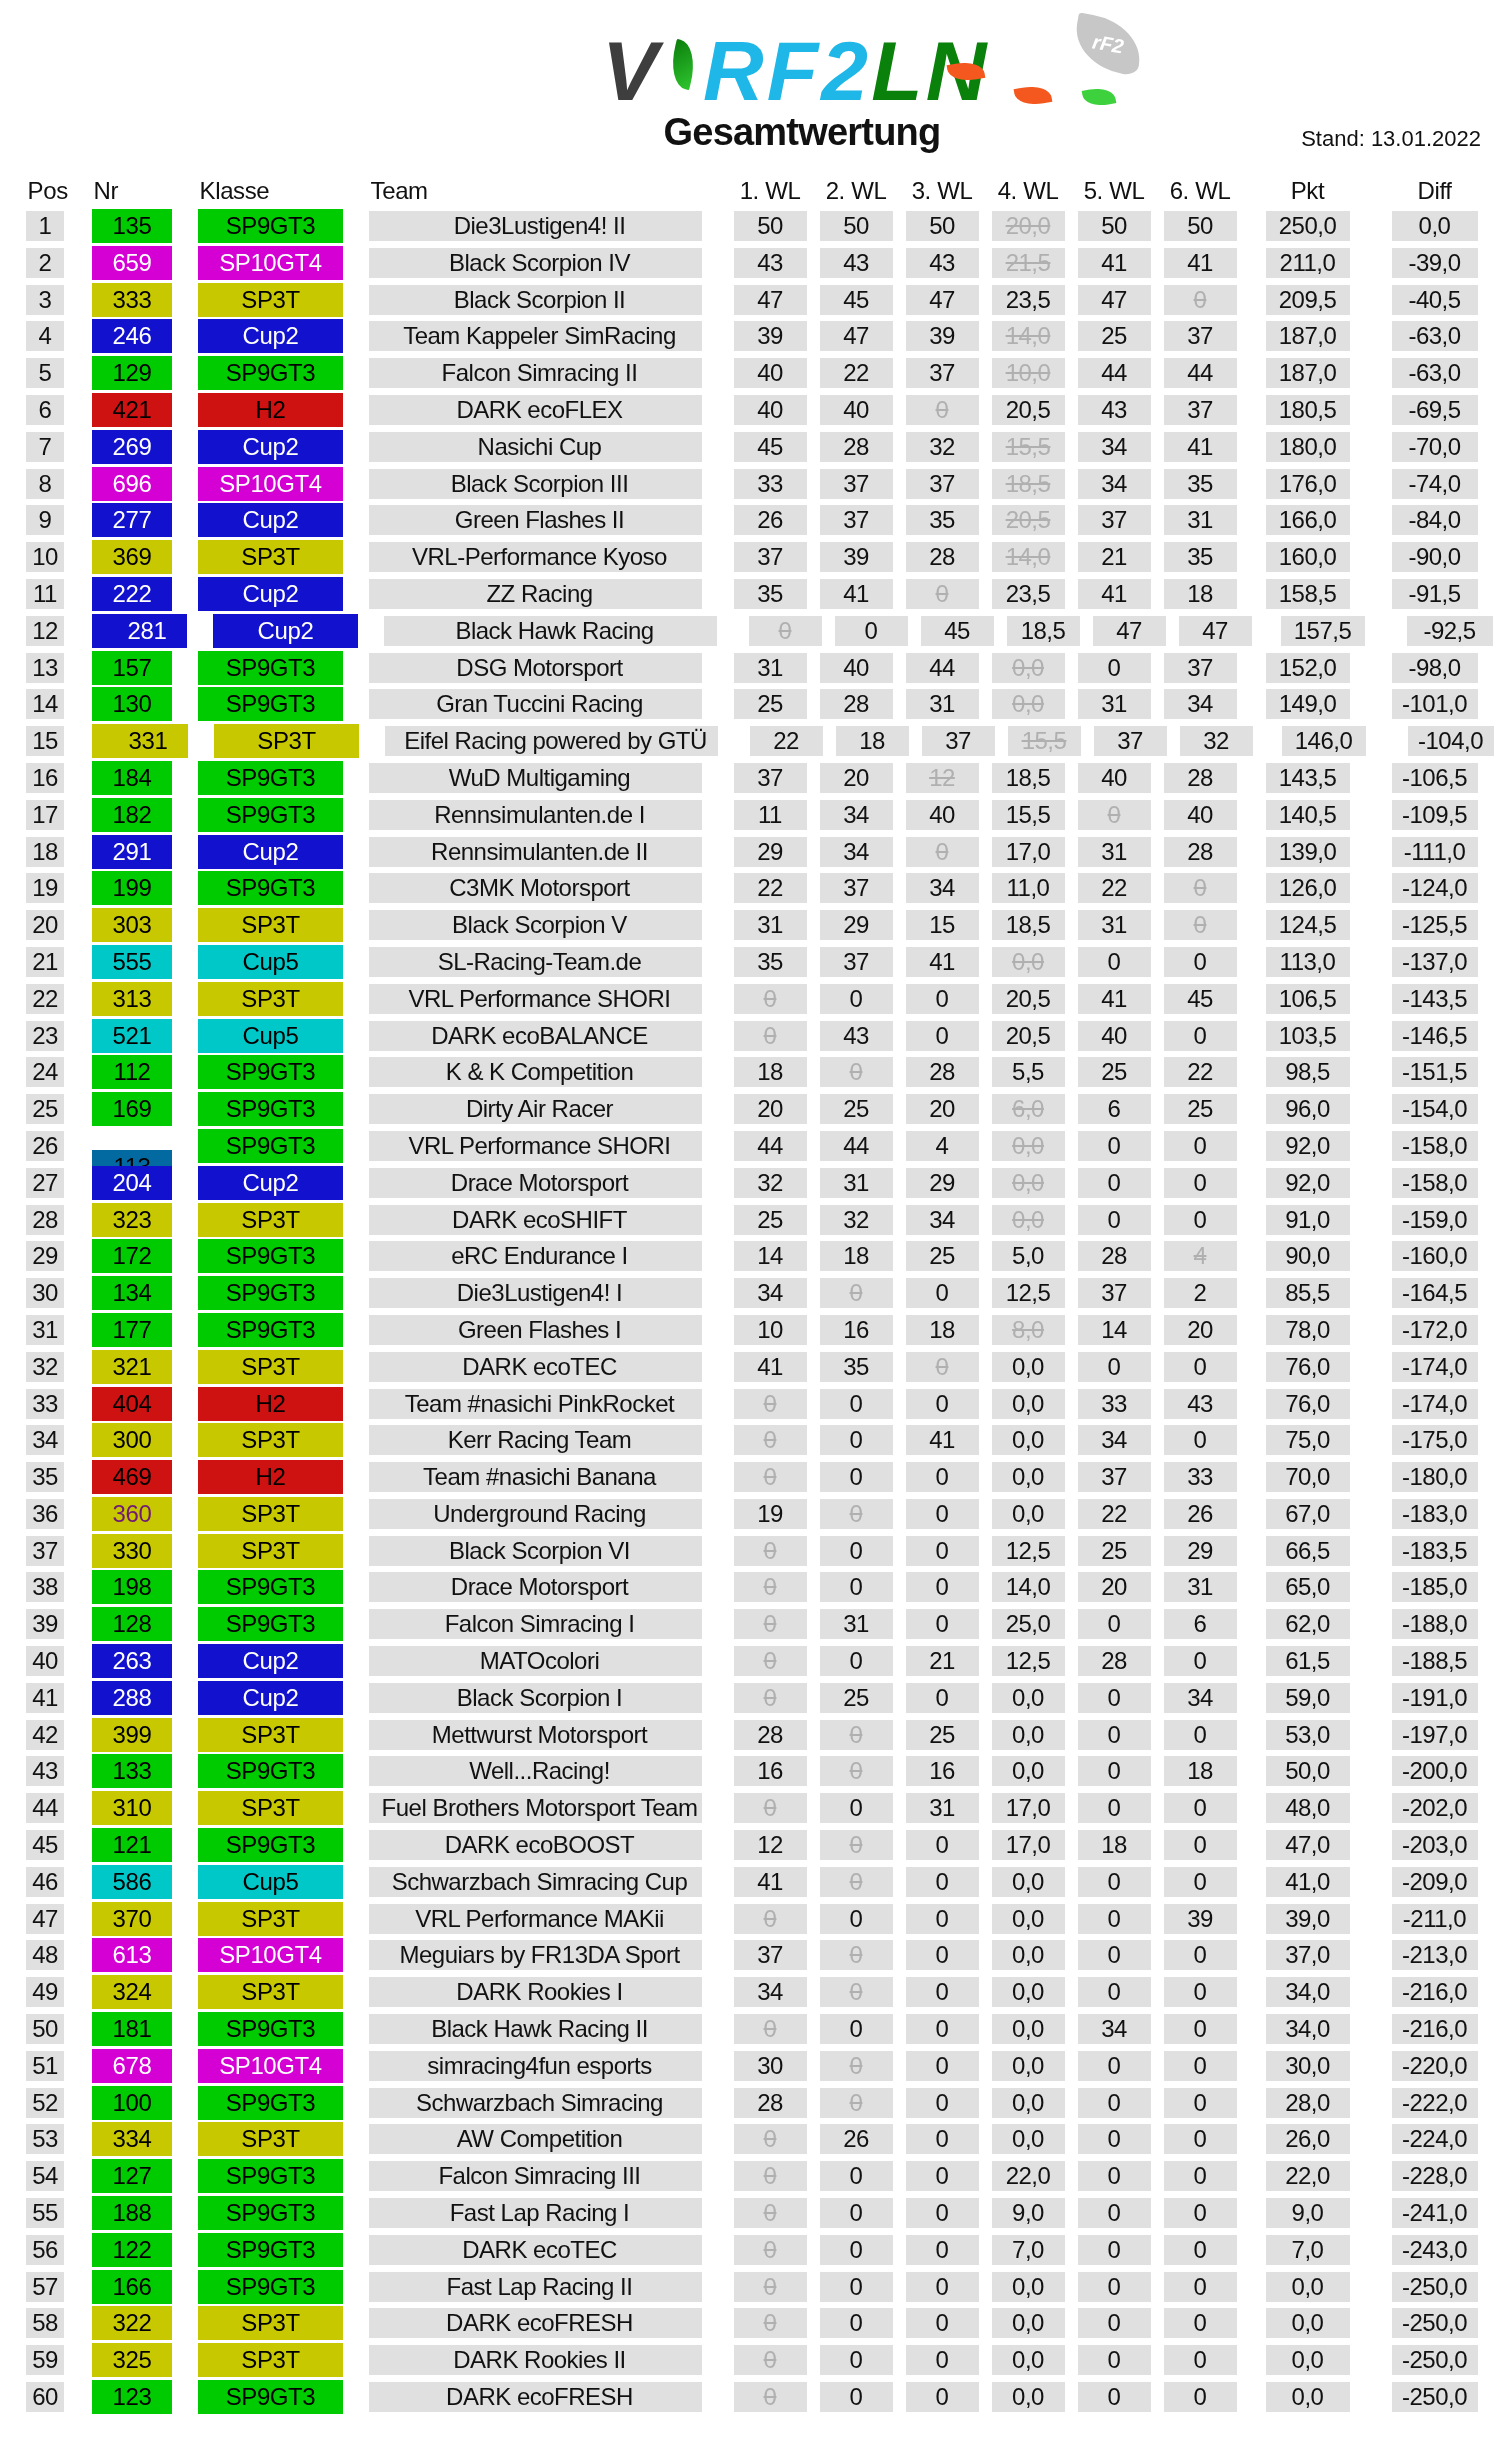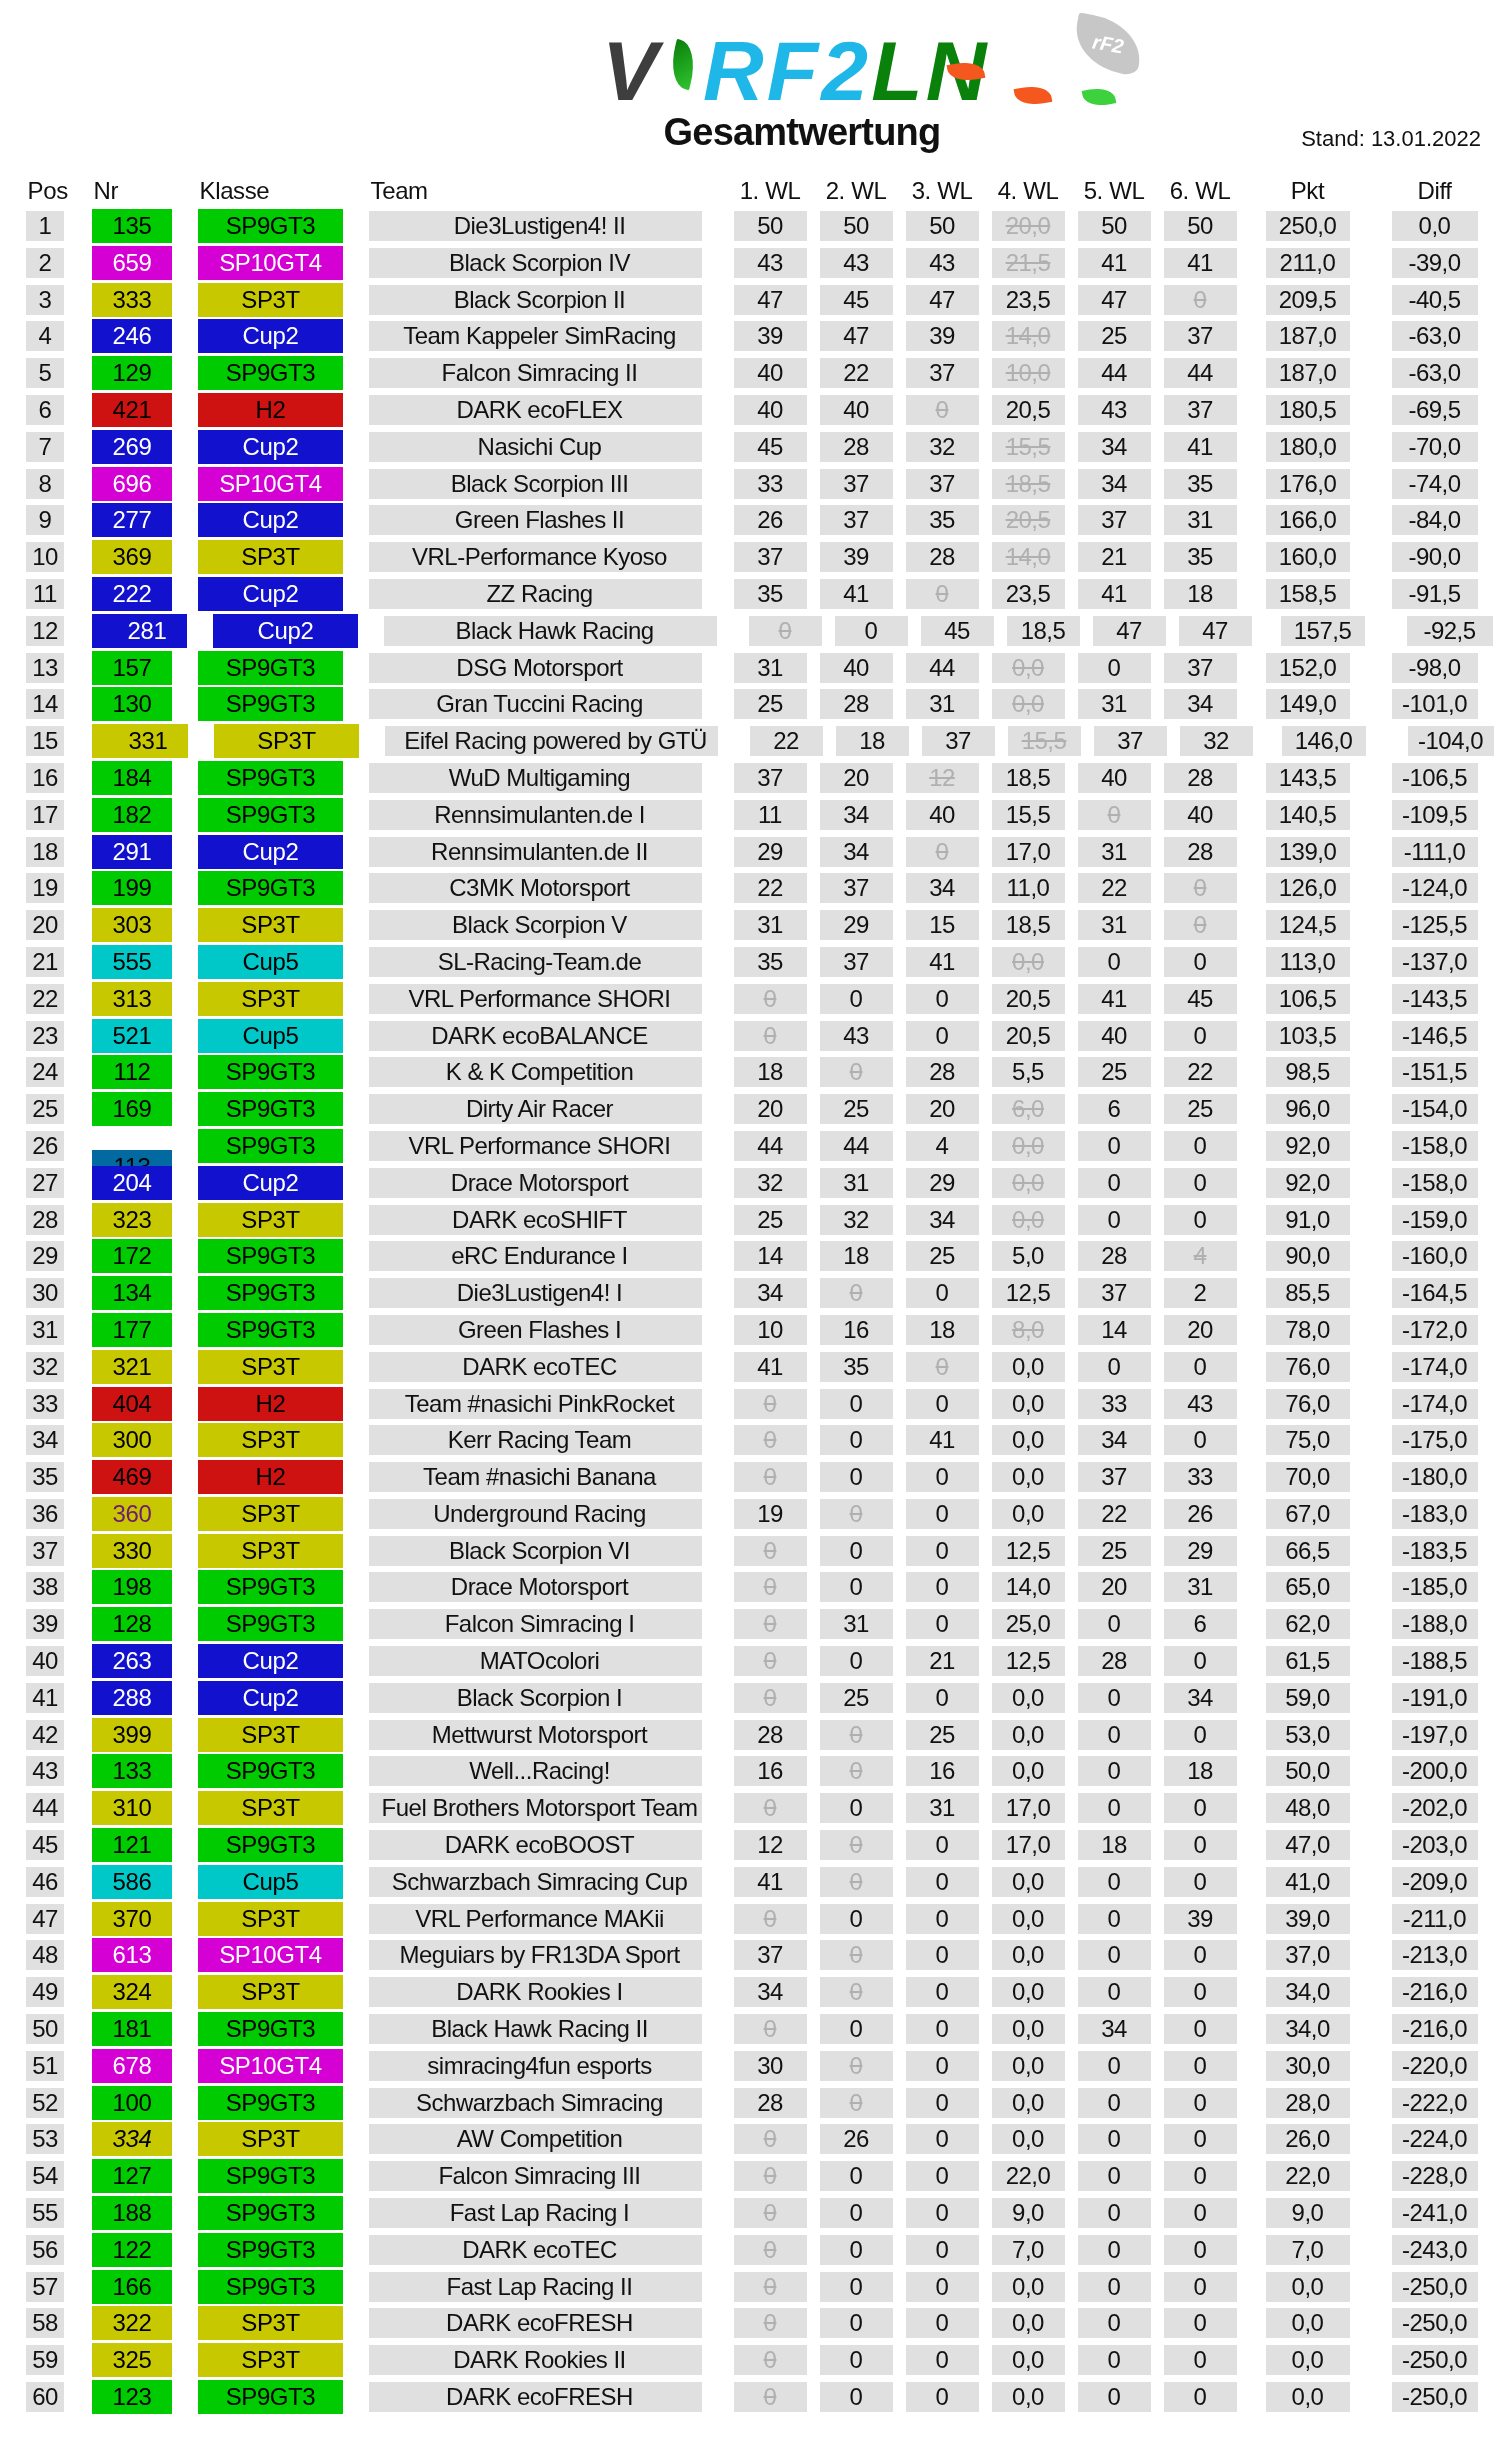--- a/index.html
+++ b/index.html
@@ -813,21 +813,21 @@
       <span class="cell c-wl struck">0</span>
       <span class="cell c-wl">0</span>
       <span class="cell c-wl">0,0</span>
       <span class="cell c-wl">0</span>
       <span class="cell c-wl">0</span>
       <span class="cell c-pkt">28,0</span>
       <span class="cell c-diff">-222,0</span>
     </div>
     <div class="row">
       <span class="cell c-pos">53</span>
-      <span class="badge c-nr" style="background: rgb(200, 200, 0); color: rgb(0, 0, 0); font-style: italic;">334</span>
+      <span class="badge c-nr" style="background: rgb(200, 200, 0); color: rgb(0, 0, 0);">334</span>
       <span class="badge c-klasse" style="background: rgb(200, 200, 0); color: rgb(0, 0, 0);">SP3T</span>
       <span class="cell c-team">AW Competition</span>
       <span class="cell c-wl first struck">0</span>
       <span class="cell c-wl">26</span>
       <span class="cell c-wl">0</span>
       <span class="cell c-wl">0,0</span>
       <span class="cell c-wl">0</span>
       <span class="cell c-wl">0</span>
       <span class="cell c-pkt">26,0</span>
       <span class="cell c-diff">-224,0</span>

